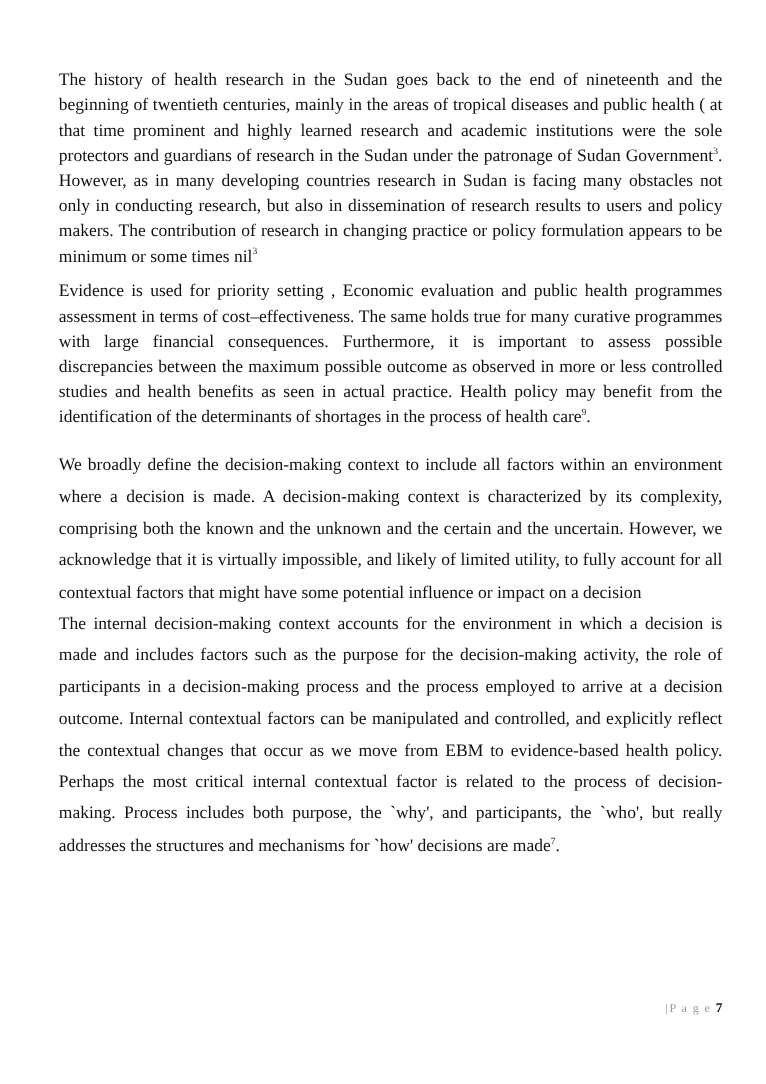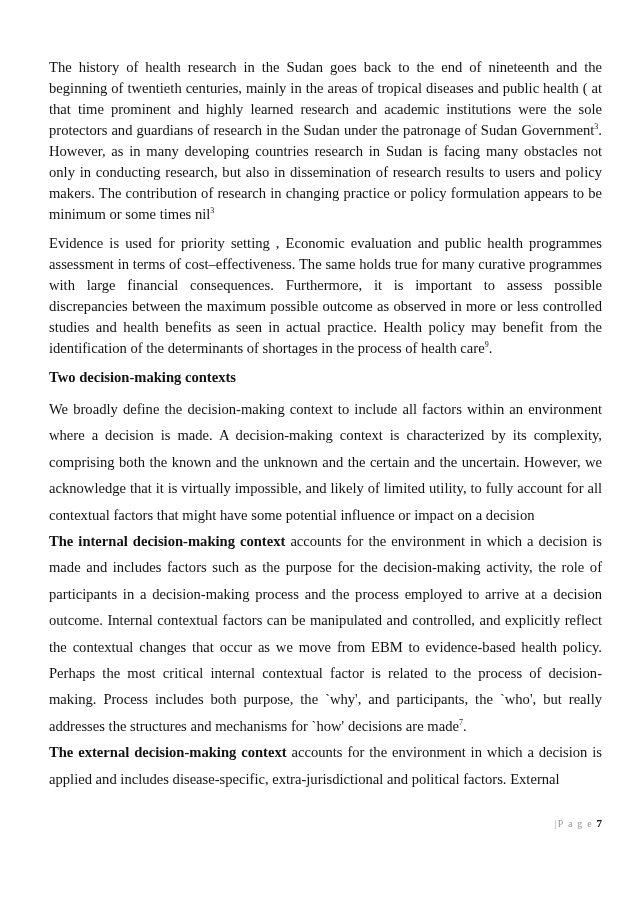--- a/index.html
+++ b/index.html
@@ -5,42 +5,40 @@
   html, body { margin: 0; padding: 0; background: #ffffff; }
   body { width: 638px; height: 903px; position: relative; overflow: hidden;
          font-family: "Liberation Serif", "DejaVu Serif", serif; color: #111; }
   .page { position: absolute; left: 49px; top: 57px; width: 553px; }
   .p { margin: 0; font-size: 14.6px; text-align: justify; }
   .single { line-height: 21px; }
   .double { line-height: 26.4px; }
   .gap { height: 8px; }
   .heading { font-weight: bold; font-size: 14.6px; margin: 0; line-height: 21px; }
   sup { font-size: 8px; line-height: 0; vertical-align: 6px; }
-  .b { font-weight: bold; }
-  .footer { position: absolute; right: 36px; top: 817px; font-size: 10px; color: #999;
+  .b { font-weight: normal; }
+  .footer { position: absolute; right: 36px; top: 834px; font-size: 10px; color: #999;
             letter-spacing: 1.2px; font-family: "Liberation Serif", serif; }
   .footer .num { color: #111; font-weight: bold; font-size: 11px; letter-spacing: 0; }
 </style>
 </head>
 <body>
 
 <div class="page">
 
   <p class="p single"><span>The history of health research in the Sudan goes back to the end of nineteenth and the beginning of twentieth centuries, mainly in the areas of tropical diseases and public health ( at that time prominent and highly learned research and academic institutions were the sole protectors and guardians of research in the Sudan under the patronage of Sudan Government</span><sup>3</sup><span>. However, as in many developing countries research in Sudan is facing many obstacles not only in conducting research, but also in dissemination of research results to users and policy makers. The contribution of research in changing practice or policy formulation appears to be minimum or some times nil</span><sup>3</sup></p>
 
   <div class="gap"></div>
 
   <p class="p single"><span>Evidence is used for priority setting , Economic evaluation and public health programmes assessment in terms of cost–effectiveness. The same holds true for many curative programmes with large financial consequences. Furthermore, it is important to assess possible discrepancies between the maximum possible outcome as observed in more or less controlled studies and health benefits as seen in actual practice. Health policy may benefit from the identification of the determinants of shortages in the process of health care</span><sup>9</sup><span>.</span></p>
 
   <div class="gap"></div>
 
-  <h2 class="heading">Two decision-making contexts</h2>
 
   <div class="gap"></div>
 
   <p class="p double">We broadly define the decision-making context to include all factors within an environment where a decision is made. A decision-making context is characterized by its complexity, comprising both the known and the unknown and the certain and the uncertain. However, we acknowledge that it is virtually impossible, and likely of limited utility, to fully account for all contextual factors that might have some potential influence or impact on a decision</p>
 
   <p class="p double"><span class="b">The internal decision-making context</span><span> accounts for the environment in which a decision is made and includes factors such as the purpose for the decision-making activity, the role of participants in a decision-making process and the process employed to arrive at a decision outcome. Internal contextual factors can be manipulated and controlled, and explicitly reflect the contextual changes that occur as we move from EBM to evidence-based health policy. Perhaps the most critical internal contextual factor is related to the process of decision-making. Process includes both purpose, the `why', and participants, the `who', but really addresses the structures and mechanisms for `how' decisions are made</span><sup>7</sup><span>.</span></p>
 
-  <p class="p double"><span class="b">The external decision-making context</span><span> accounts for the environment in which a decision is applied and includes disease-specific, extra-jurisdictional and political factors. External</span></p>
 </div>
 
 <div class="footer"><span>|P a g e </span><span class="num">7</span></div>
 
 </body></html>

